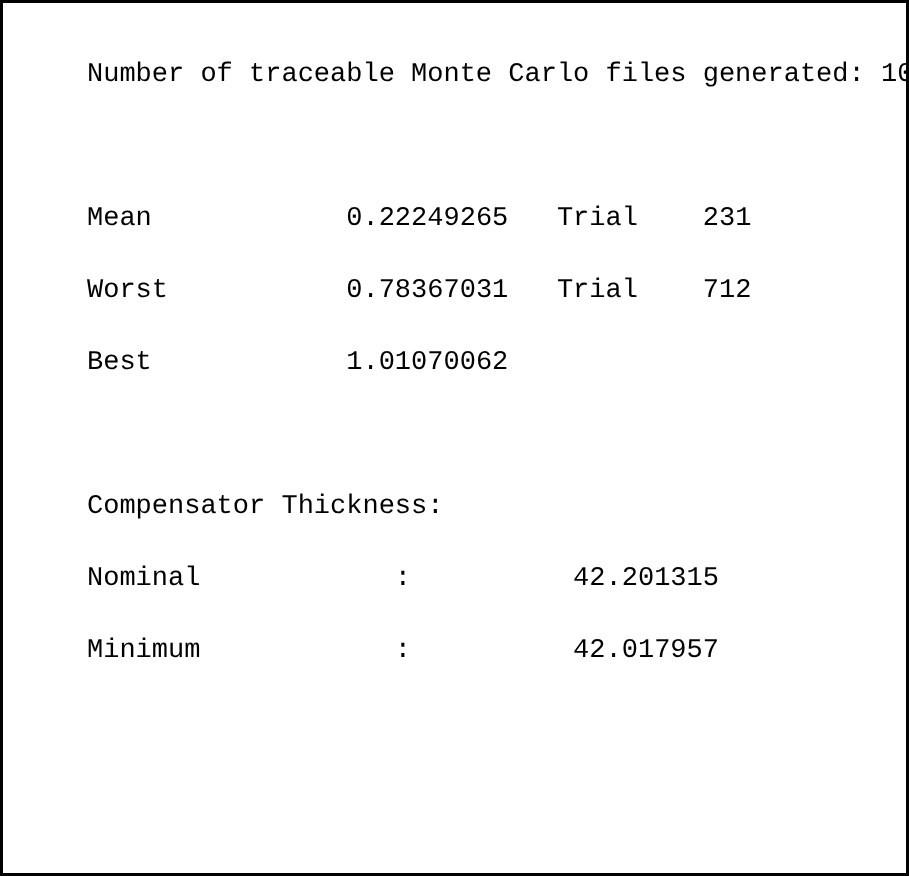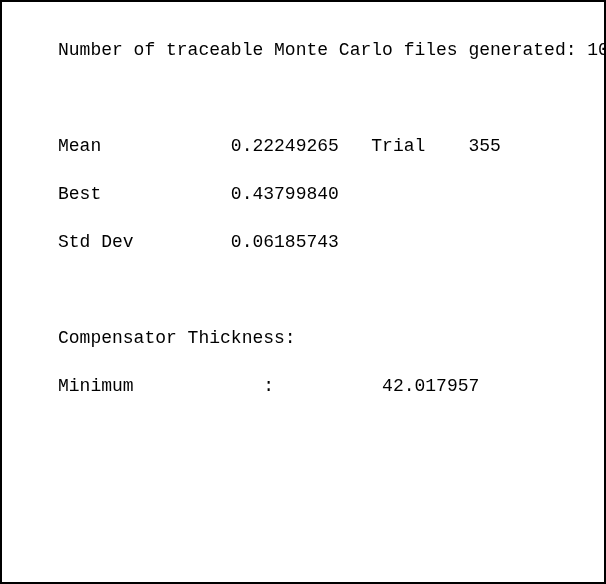--- a/index.html
+++ b/index.html
@@ -22,25 +22,26 @@
     overflow: hidden;
   }
   .row { white-space: pre; margin-left: 44px; }
 </style>
 </head>
 <body>
 
 <div class="frame">
 <div class="row"><span>Number of traceable Monte Carlo files generated:</span> <span>1000</span></div>
 <div class="row"> </div>
-<div class="row"><span>Mean</span>            <span>0.22249265</span>   <span>Trial</span>    <span>355</span></div>
-<div class="row"><span>Best</span>            <span>0.43799840</span></div>
-<div class="row"><span>Std Dev</span>         <span>0.06185743</span></div>
+<div class="row"><span>Mean</span>            <span>0.22249265</span>   <span>Trial</span>    <span>231</span></div>
+<div class="row"><span>Worst</span>           <span>0.78367031</span>   <span>Trial</span>    <span>712</span></div>
+<div class="row"><span>Best</span>            <span>1.01070062</span></div>
 <div class="row"> </div>
 <div class="row">Compensator Thickness:</div>
+<div class="row"><span>Nominal</span>            :          <span>42.201315</span></div>
 <div class="row"><span>Minimum</span>            :          <span>42.017957</span></div>
 
 
 
 
 
 
 
 
 

